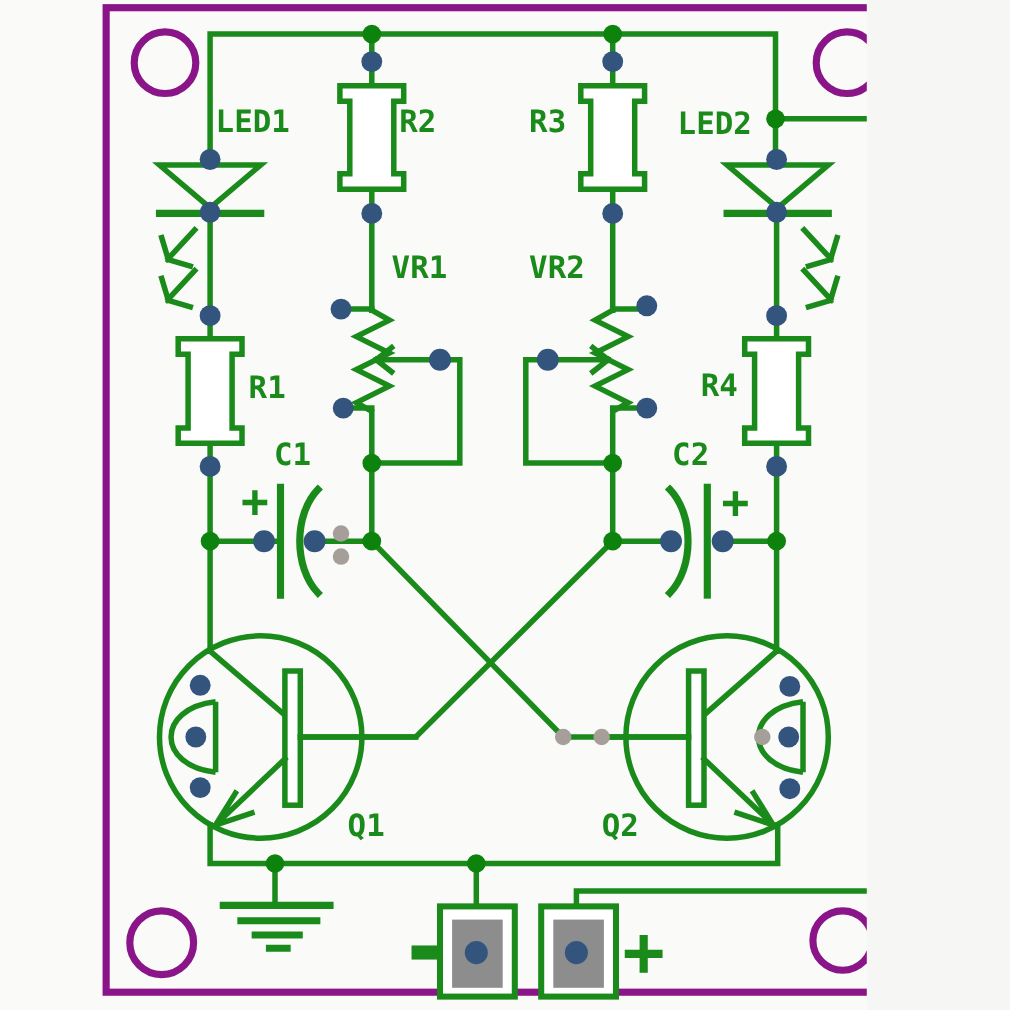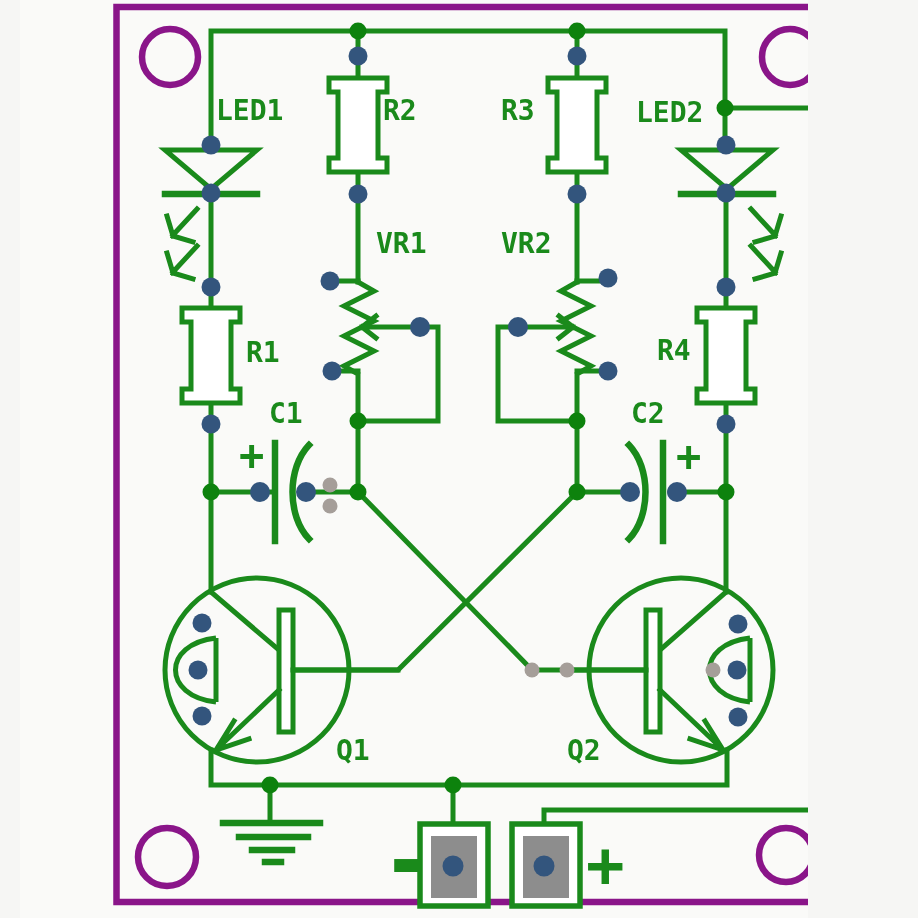--- a/index.html
+++ b/index.html
@@ -1,17 +1,17 @@
 <!DOCTYPE html>
 <html><head>
 <meta charset="utf-8">
 <style>
   html,body{margin:0;padding:0;background:#f6f6f4;}
   .stage{position:relative;width:788px;height:918px;background:var(--bg,#fafaf8);overflow:hidden;
-         font-family:"DejaVu Sans Mono",monospace;margin-left:20px;}
+         font-family:"DejaVu Sans Mono",monospace;}
   svg{position:absolute;left:0;top:0;}
   .trace{stroke:var(--trace);stroke-width:5;fill:none;stroke-linecap:square;stroke-linejoin:miter;}
   .thick{stroke-width:6.5;}
   .outline{stroke:var(--trace);stroke-width:5;fill:#ffffff;}
   .hollow{stroke:var(--trace);stroke-width:5;fill:none;}
   .pad{fill:var(--pad);}
   .junction{fill:var(--junction);}
   .via{fill:var(--via);}
   .purple{stroke:var(--border);stroke-width:6.5;fill:none;}
   .gray-fill{fill:var(--terminal);}

